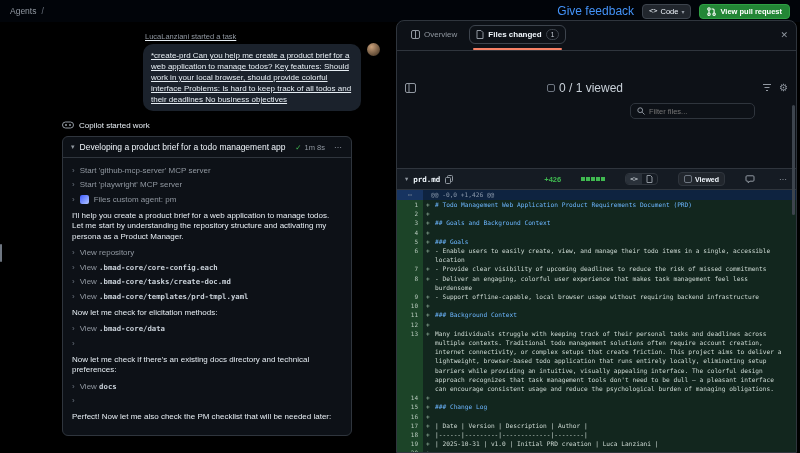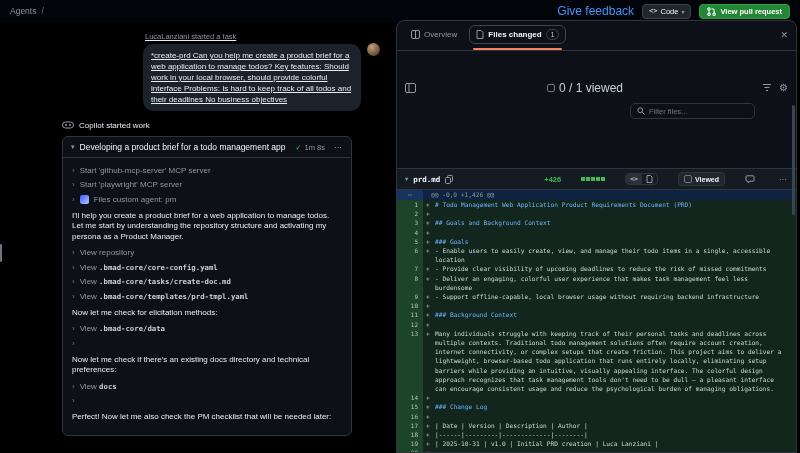--- a/index.html
+++ b/index.html
@@ -187,21 +187,21 @@
               <span class="agent-ic"></span>
               <span class="slabel">Files custom agent: pm</span>
             </div>
             <p class="para">I'll help you create a product brief for a web application to manage todos. Let me start by understanding the repository structure and activating my persona as a Product Manager.</p>
             <div class="step">
               <span class="chev">›</span>
               <span class="slabel">View repository</span>
             </div>
             <div class="step">
               <span class="chev">›</span>
-              <span class="slabel">View <code>.bmad-core/core-config.yaml</code></span>
+              <span class="slabel">View <code>.bmad-core/core-config.each</code></span>
             </div>
             <div class="step">
               <span class="chev">›</span>
               <span class="slabel">View <code>.bmad-core/tasks/create-doc.md</code></span>
             </div>
             <div class="step">
               <span class="chev">›</span>
               <span class="slabel">View <code>.bmad-core/templates/prd-tmpl.yaml</code></span>
             </div>
             <p class="para">Now let me check for elicitation methods:</p>

